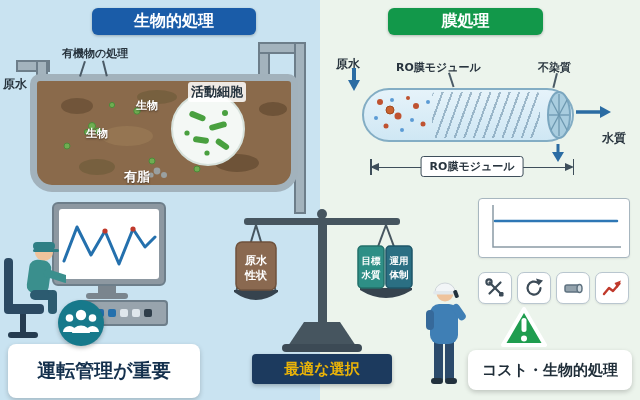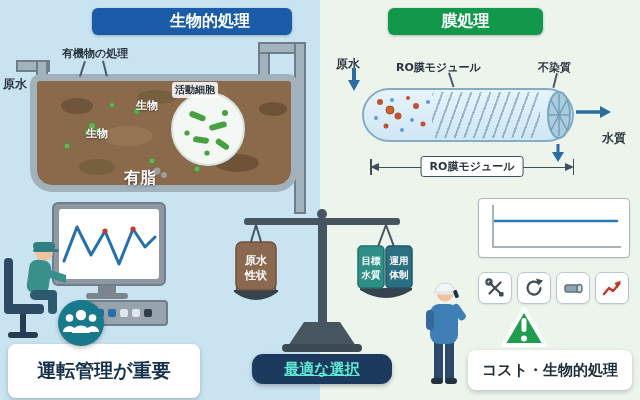--- a/index.html
+++ b/index.html
@@ -10,41 +10,41 @@
     color:#fff;font-weight:bold;font-size:16px;border-radius:6px;
     box-shadow:0 1px 3px rgba(0,0,0,.25);}
   .lbl{position:absolute;font-weight:bold;color:#28343e;}
   .wlbl{position:absolute;font-weight:bold;color:#fff;text-shadow:0 1px 2px rgba(0,0,0,.5);}
   .chip{position:absolute;font-weight:bold;color:#23313c;background:rgba(255,255,255,.85);
     border-radius:3px;padding:1px 3px;}
   .pipe{position:absolute;background:#a3b3bd;border:2px solid #6d7e8a;box-sizing:border-box;}
   .box-caption{position:absolute;background:#fff;border-radius:8px;
     box-shadow:0 2px 5px rgba(0,0,0,.2);display:flex;align-items:center;justify-content:center;
     font-weight:bold;}
-  .pill{position:absolute;background:#1c3a5e;color:#5eead4;border-radius:11px;
+  .pill{position:absolute;background:#1c3a5e;color:#eab308;border-radius:4px;
     display:flex;align-items:center;justify-content:center;font-weight:bold;font-size:15px;
-    box-shadow:0 2px 4px rgba(0,0,0,.25);text-decoration:underline;}
+    box-shadow:0 2px 4px rgba(0,0,0,.25);}
   .icon-box{position:absolute;top:272px;width:34px;height:32px;background:#fff;
     border:1.5px solid #b9c6cf;border-radius:7px;display:flex;align-items:center;
     justify-content:center;box-shadow:0 1px 2px rgba(0,0,0,.08);box-sizing:border-box;}
   .ptr{position:absolute;width:1.5px;background:#4a5a66;transform-origin:top left;}
   .dim-arrow-l{position:absolute;left:0;top:9px;width:0;height:0;border-top:4.5px solid transparent;
     border-bottom:4.5px solid transparent;border-right:9px solid #3e4e5a;}
   .dim-arrow-r{position:absolute;right:0;top:9px;width:0;height:0;border-top:4.5px solid transparent;
     border-bottom:4.5px solid transparent;border-left:9px solid #3e4e5a;}
   .tick{position:absolute;top:5px;width:1.5px;height:16px;background:#3e4e5a;}
 </style>
 </head>
 <body>
 
 <div class="stage">
 
   <div class="abs" style="left:320px;top:0;width:320px;height:400px;background:#ecf4ec;"></div>
 
-  <div class="badge" style="left:92px;top:8px;width:164px;height:27px;background:#1a5ca8;padding-left:36px;">生物的処理</div>
+  <div class="badge" style="left:92px;top:8px;width:164px;height:27px;background:#1a5ca8;">生物的処理</div>
 
   <div class="lbl" style="left:3px;top:76px;font-size:12px;">原水</div>
 
   <div class="pipe" style="left:16px;top:60px;width:34px;height:12px;"></div>
   <div class="pipe" style="left:36px;top:60px;width:12px;height:30px;"></div>
 
   <div class="pipe" style="left:258px;top:42px;width:12px;height:36px;"></div>
   <div class="pipe" style="left:258px;top:42px;width:48px;height:12px;"></div>
   <div class="pipe" style="left:294px;top:42px;width:12px;height:172px;"></div>
 
@@ -82,22 +82,22 @@
       <circle cx="170" cy="72" r="2.6" fill="#49a03f"></circle>
     </svg>
   </div>
 
   <div class="lbl" style="left:62px;top:46px;font-size:11px;text-align:right;">有機物の処理</div>
   <div class="ptr" style="left:84px;top:61px;height:16px;transform:rotate(18deg);"></div>
   <div class="ptr" style="left:102px;top:61px;height:16px;transform:rotate(-14deg);"></div>
 
   <div class="wlbl" style="left:136px;top:98px;font-size:11px;">生物</div>
   <div class="wlbl" style="left:86px;top:126px;font-size:11px;">生物</div>
-  <div class="chip" style="left:172px;top:82px;font-size:10px;">活動細胞</div>
-  <div class="wlbl" style="left:124px;top:168px;font-size:16px;">有脂</div>
+  <div class="chip" style="left:188px;top:82px;font-size:13px;">活動細胞</div>
+  <div class="wlbl" style="left:124px;top:168px;font-size:13px;">有脂</div>
 
   <div class="abs" style="left:52px;top:202px;width:114px;height:84px;background:#8d98a1;border:2px solid #6d7e8a;
               border-radius:6px;padding:5px;box-sizing:border-box;">
     <svg width="100" height="70" viewBox="0 0 100 70" style="background:#ffffff;border-radius:3px;display:block;">
       <polyline fill="none" stroke="#2470ad" stroke-width="3" stroke-linejoin="round" stroke-linecap="round" points="5,52 18,18 32,46 46,22 60,55 74,20 86,38 96,28"></polyline>
       <circle cx="46" cy="22" r="2.6" fill="#c0392b"></circle>
       <circle cx="74" cy="20" r="2.6" fill="#c0392b"></circle>
     </svg>
   </div>
   <div class="abs" style="left:98px;top:286px;width:18px;height:8px;background:#7a858e;"></div>

